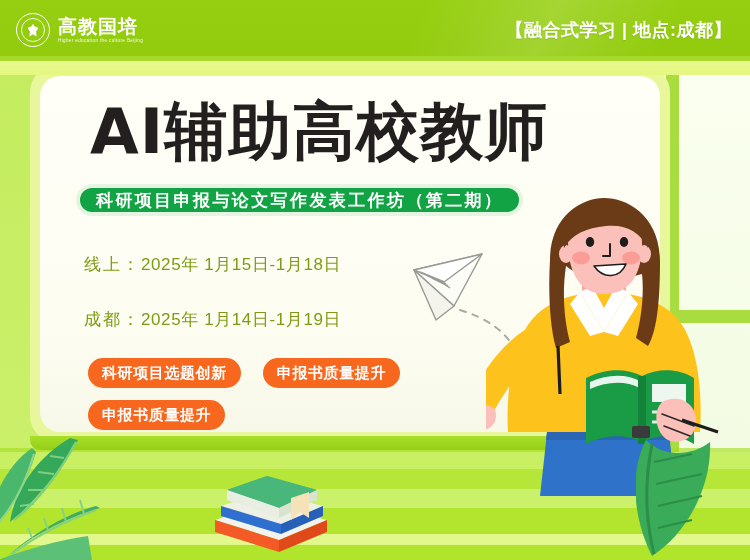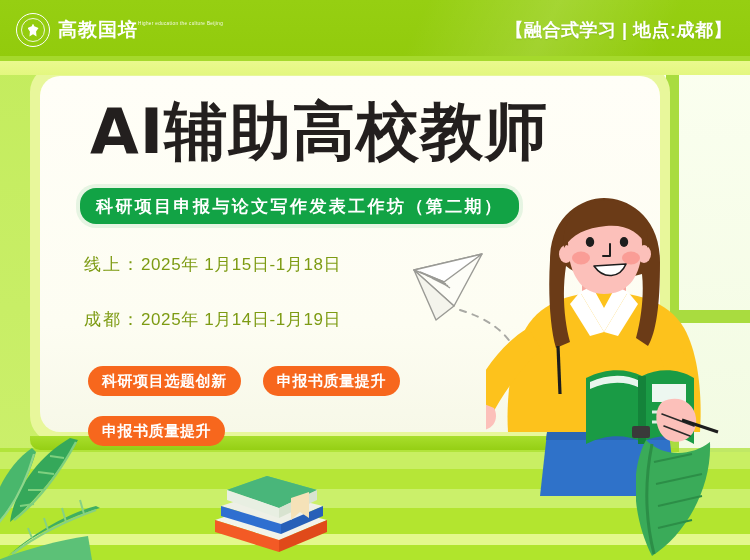--- a/index.html
+++ b/index.html
@@ -103,21 +103,21 @@
     position:relative;
   }
   .logo-mark:before{
     content:"";position:absolute;left:4px;top:4px;right:4px;bottom:4px;
     border:1.3px solid rgba(255,255,255,.85);border-radius:50%;
   }
   .logo-mark-inner{
     width:11px;height:13px;background:#ffffff;
     clip-path:polygon(50% 0%,62% 22%,100% 34%,78% 62%,82% 100%,50% 82%,18% 100%,22% 62%,0% 34%,38% 22%);
   }
-  .logo-text{display:flex;flex-direction:row;justify-content:center;}
+  .logo-text{display:flex;flex-direction:column;justify-content:center;}
   .logo-cn{
     font-size:19px;font-weight:bold;color:#ffffff;letter-spacing:1px;line-height:20px;
   }
   .logo-en{
     font-size:4.6px;color:#ffffff;letter-spacing:.35px;line-height:7px;opacity:.92;
   }
 
   .header-tag{
     position:absolute;right:18px;top:18px;
     font-size:18px;font-weight:bold;color:#ffffff;letter-spacing:.5px;
@@ -127,21 +127,21 @@
   
   .title{
     position:absolute;left:90px;top:96px;width:580px;
     font-size:63px;font-weight:900;color:#231f1e;
     letter-spacing:1px;line-height:72px;white-space:nowrap;
     font-family:"DejaVu Sans","Liberation Sans",sans-serif;
   }
 
   
   .subtitle-pill{
-    position:absolute;left:80px;top:188px;height:36px;
+    position:absolute;left:80px;top:188px;height:24px;
     padding:0 16px;border-radius:16px;
     background:#12a345;
     display:flex;align-items:center;
     box-shadow:0 0 0 4px rgba(18,163,69,.10);
   }
   .subtitle-pill span{
     font-size:17px;font-weight:bold;color:#ffffff;letter-spacing:2.4px;
     white-space:nowrap;
   }
 
@@ -159,21 +159,20 @@
   .tags{
     position:absolute;left:88px;top:358px;width:380px;
     display:flex;flex-wrap:wrap;gap:12px 22px;
   }
   .tag{
     height:30px;padding:0 14px;border-radius:15px;
     background:#f7671d;
     display:flex;align-items:center;justify-content:center;
     font-size:15px;font-weight:bold;color:#ffffff;letter-spacing:.6px;
     white-space:nowrap;
-    margin-top:8px;
   }
 
   
   .plane{position:absolute;left:408px;top:248px;width:150px;height:100px;}
 
   
   .character{position:absolute;left:486px;top:196px;width:264px;height:300px;}
 
   
   .books{position:absolute;left:205px;top:458px;width:130px;height:100px;}

